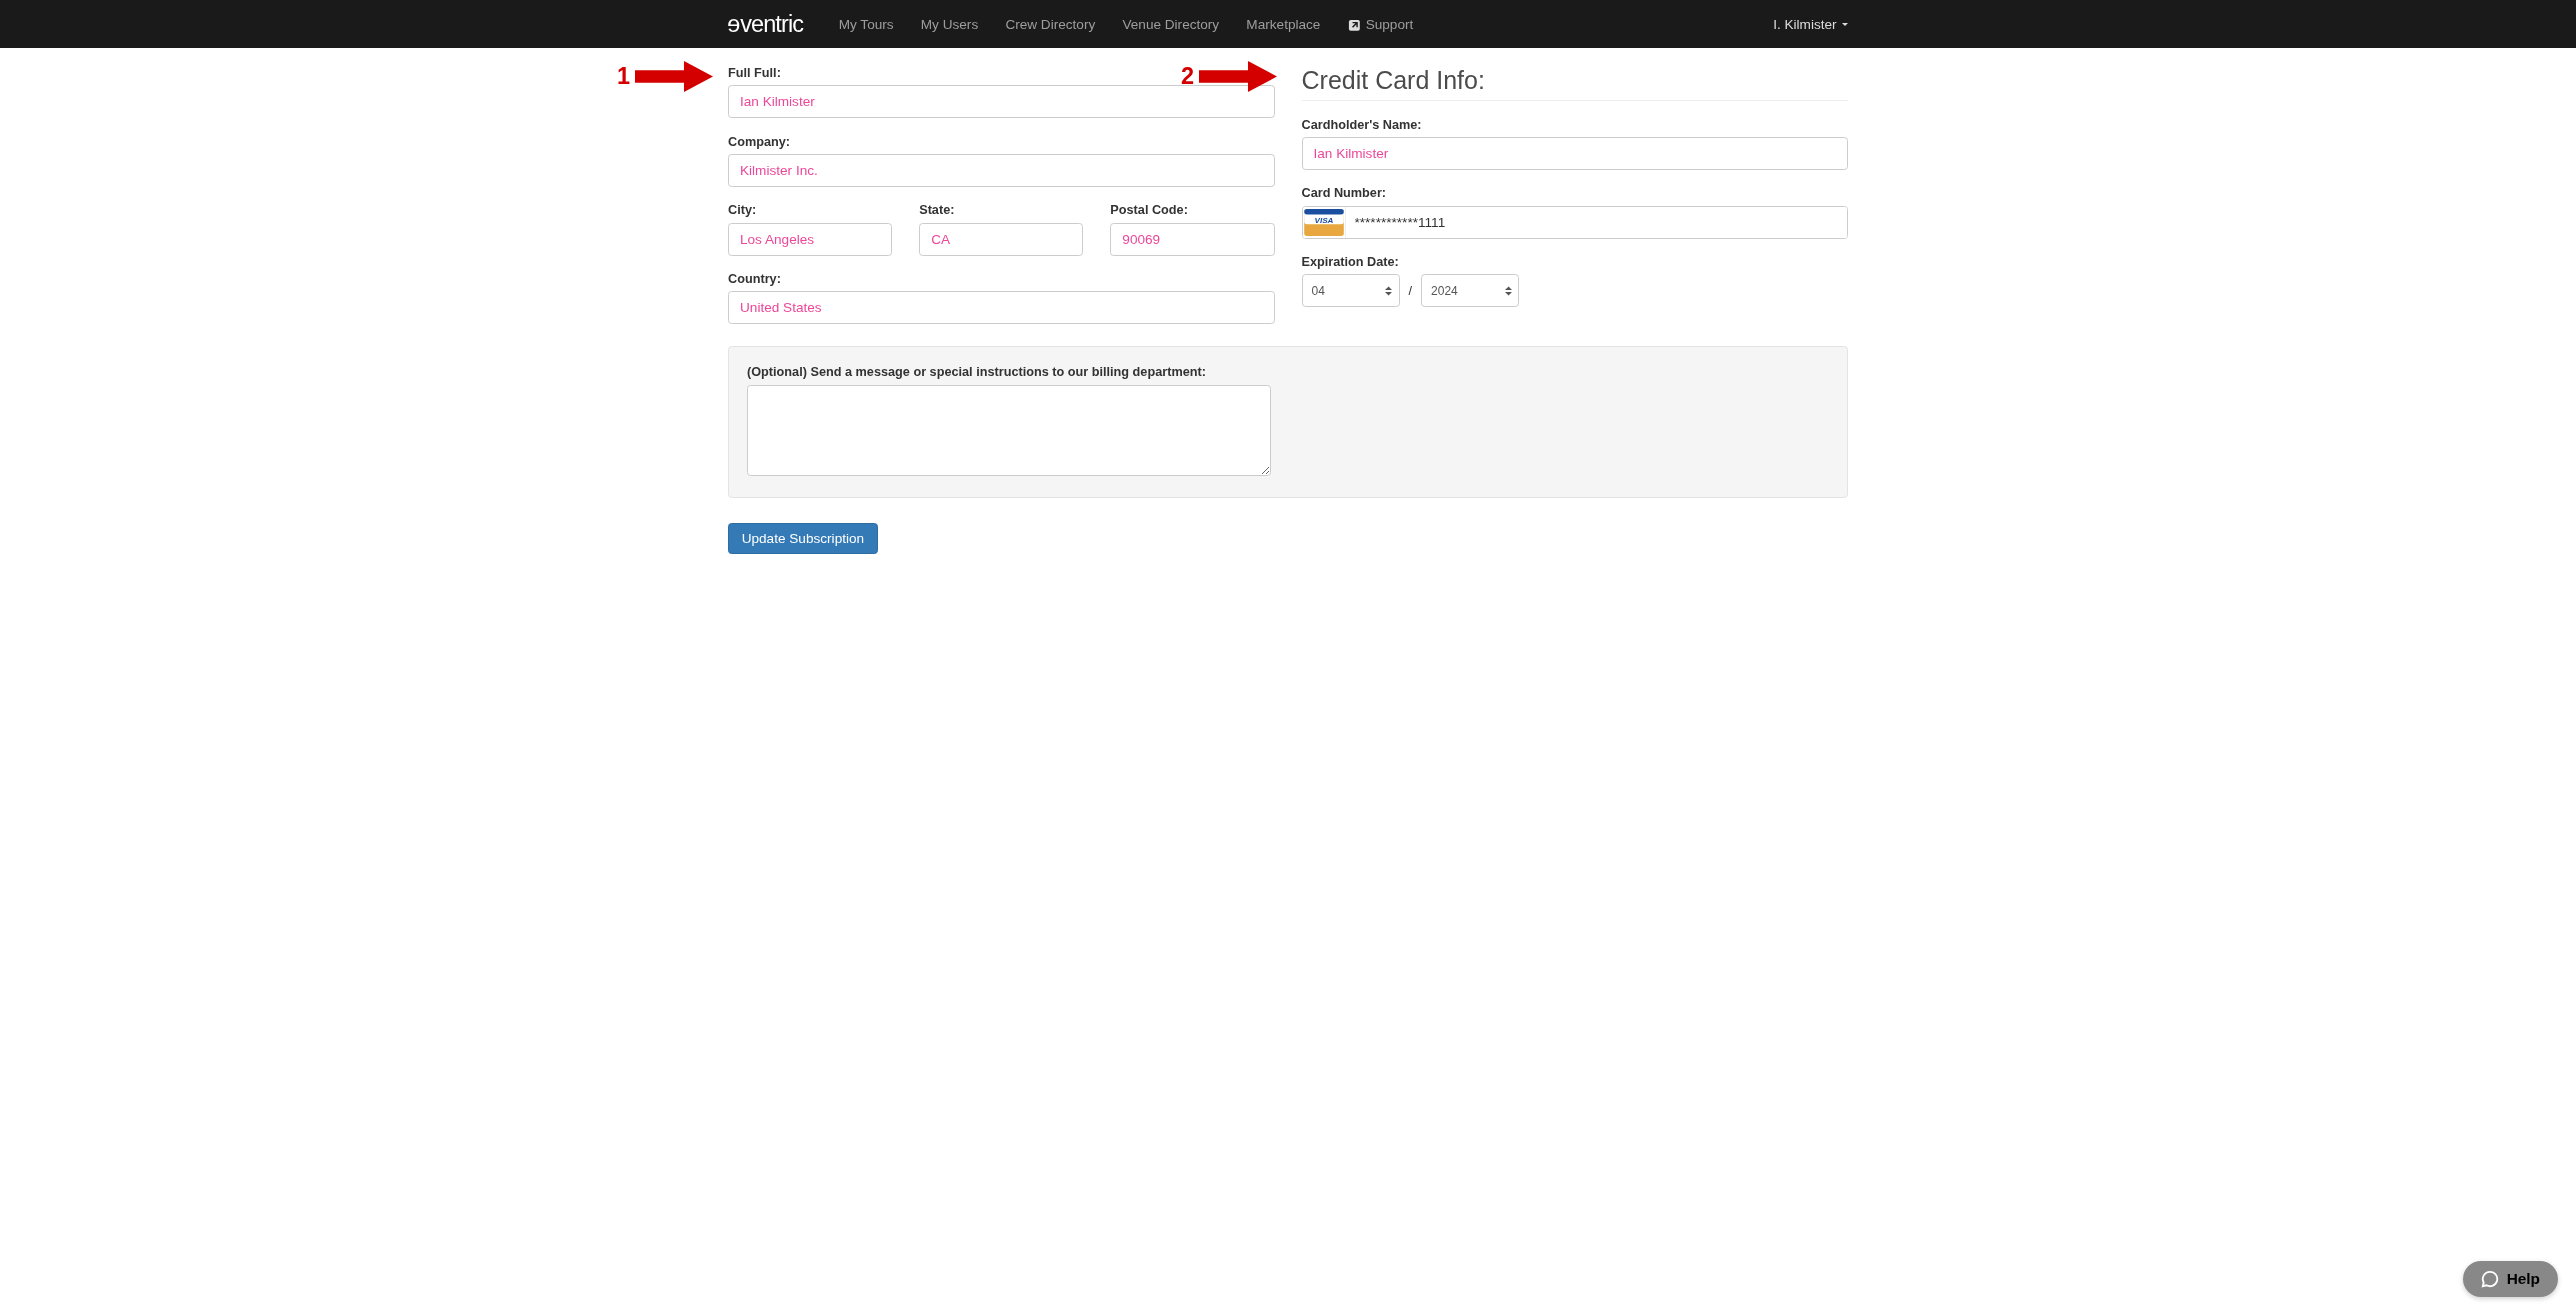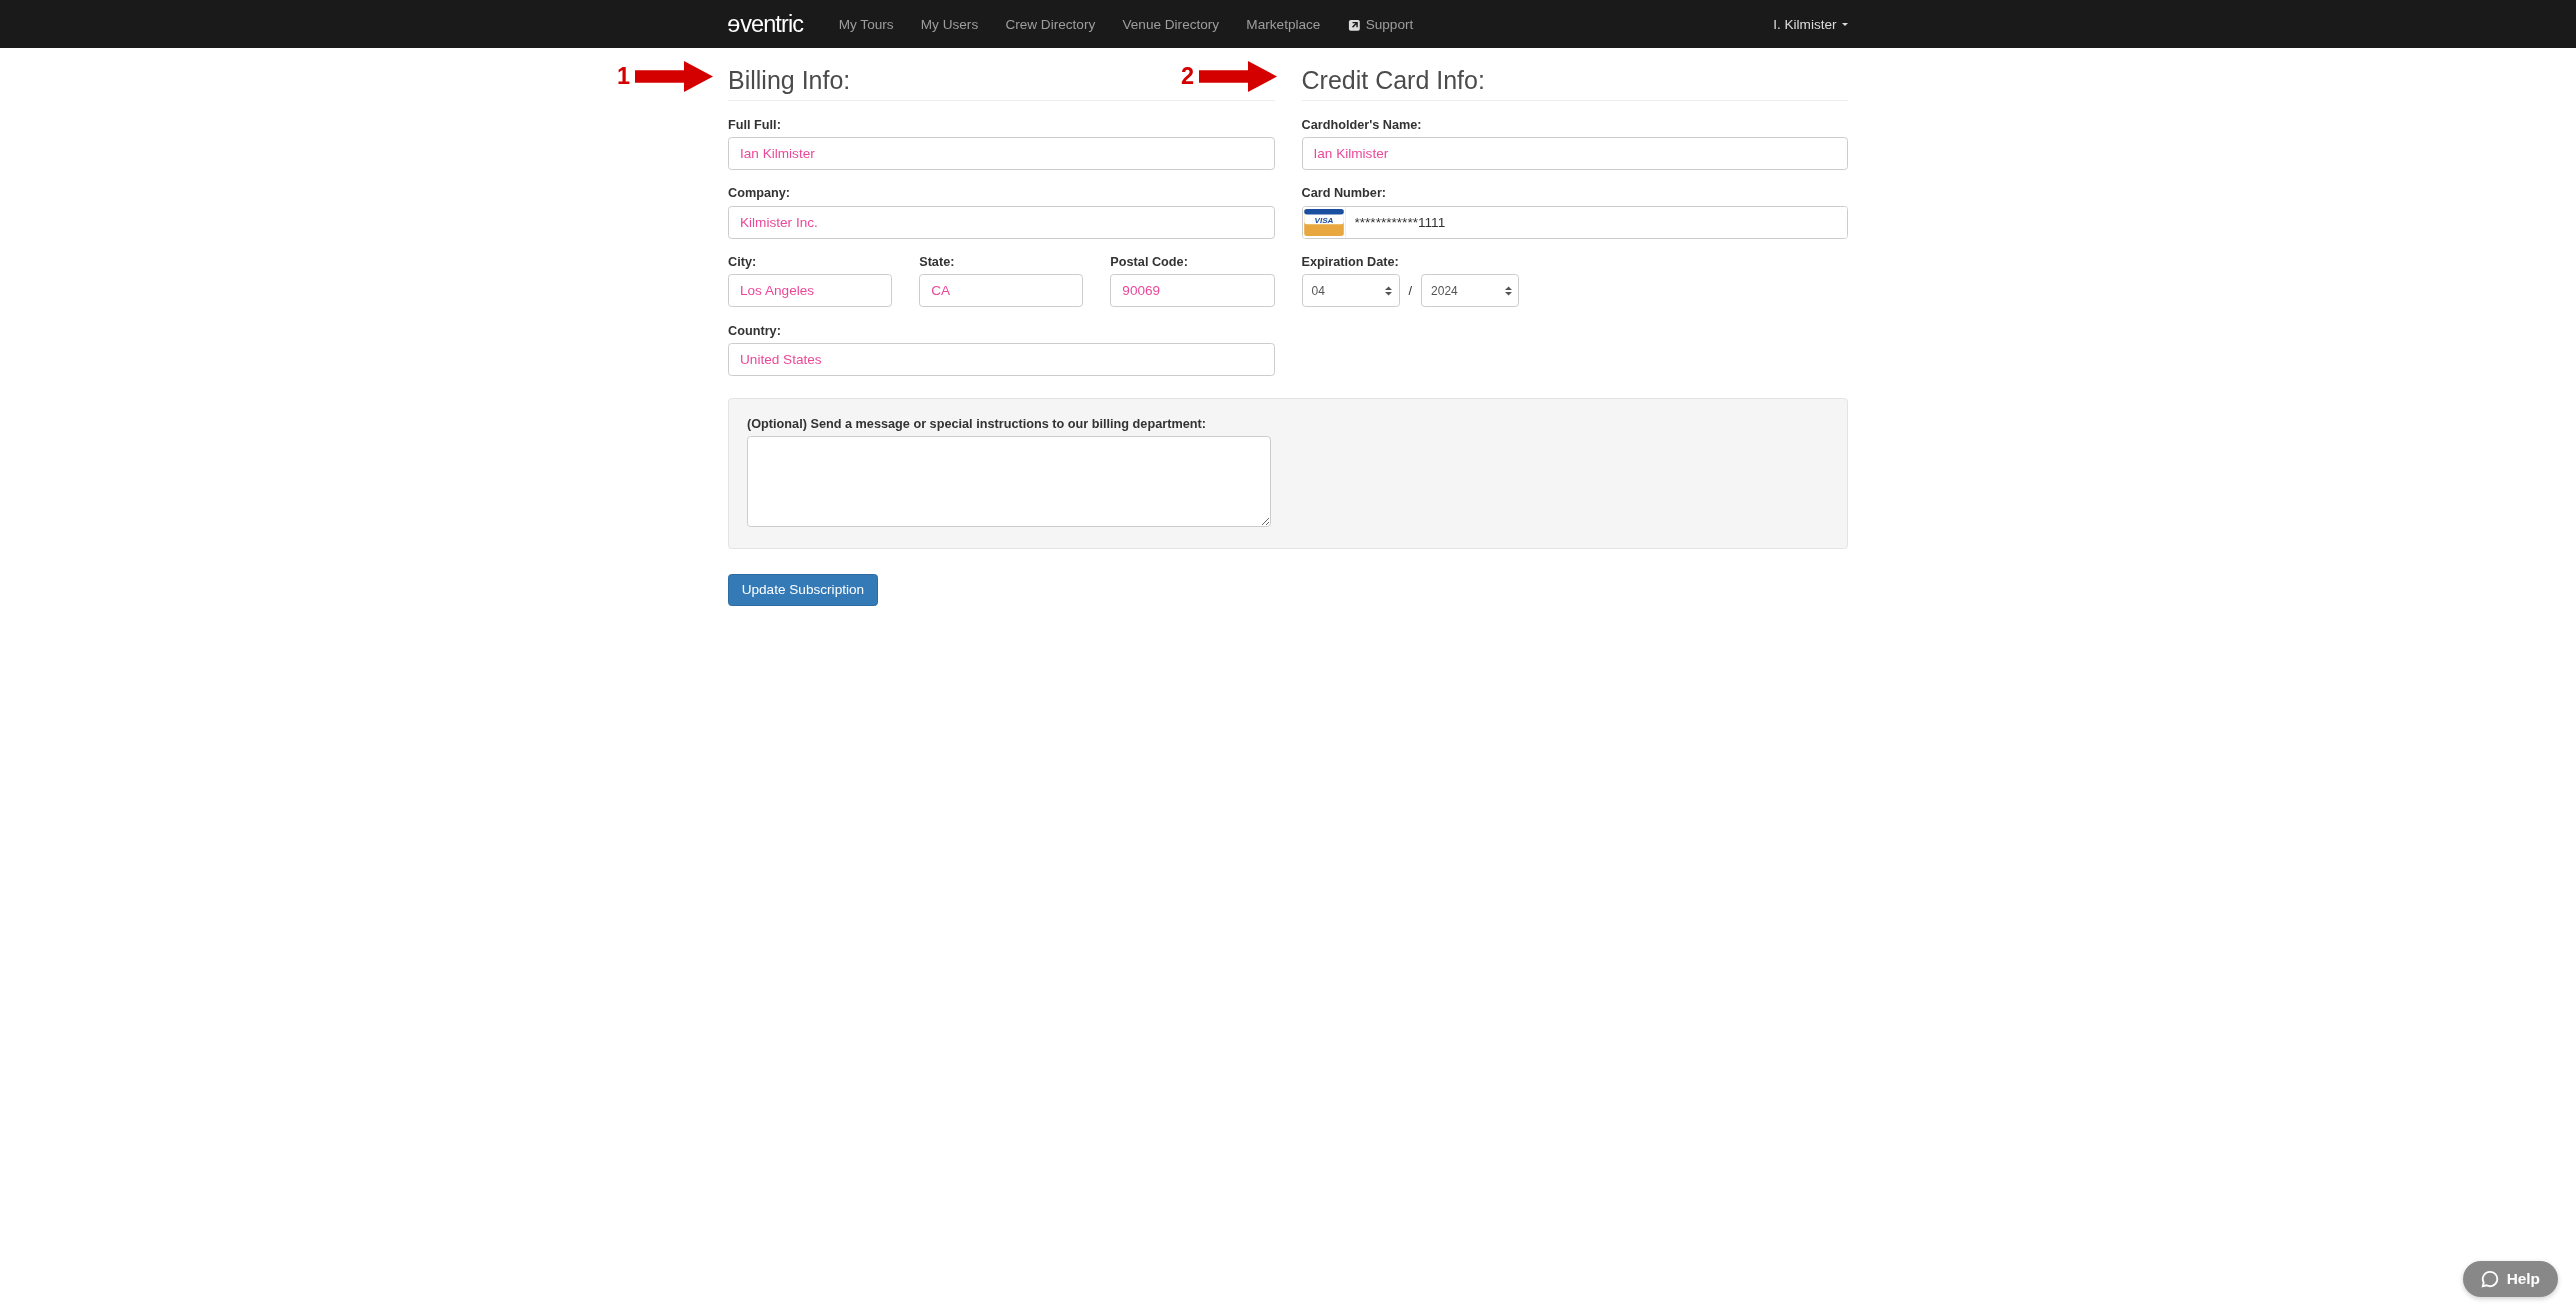--- a/index.html
+++ b/index.html
@@ -148,21 +148,21 @@
     align-items:center;
     gap:5.4px;
     pointer-events:none;
   }
   .arrow-r svg { display:block; }
   
   .help-bubble {
     position:fixed;
     right:18px; bottom:16.3px;
     background:#888;
-    color:#ffffff;
+    color:#000000;
     border-radius:23.5px;
     padding:9px 18px;
     display:flex; align-items:center; gap:7.2px;
     font-size:15.4px; font-weight:600;
     cursor:pointer;
     box-shadow:0 1.8px 5.4px rgba(0,0,0,.2);
   }
   .help-bubble svg { display:block; }
 </style>
 </head>
@@ -217,21 +217,20 @@
     <span class="arrow-r">
       <svg width="78" height="31" viewBox="0 0 86 34">
           <polygon points="0,10 54,10 54,0 86,17 54,34 54,24 0,24" fill="#d40000"></polygon>
         </svg>
     </span>
   </div>
 
   <div class="row">
 
     <div class="col">
-      <h2 class="section">Billing Info:</h2>
 
       <div class="form-group">
         <label class="form-label">Full Full:</label>
         <input class="form-control" value="Ian Kilmister" style="">
       </div>
 
       <div class="form-group">
         <label class="form-label">Company:</label>
         <input class="form-control" value="Kilmister Inc." style="">
       </div>

